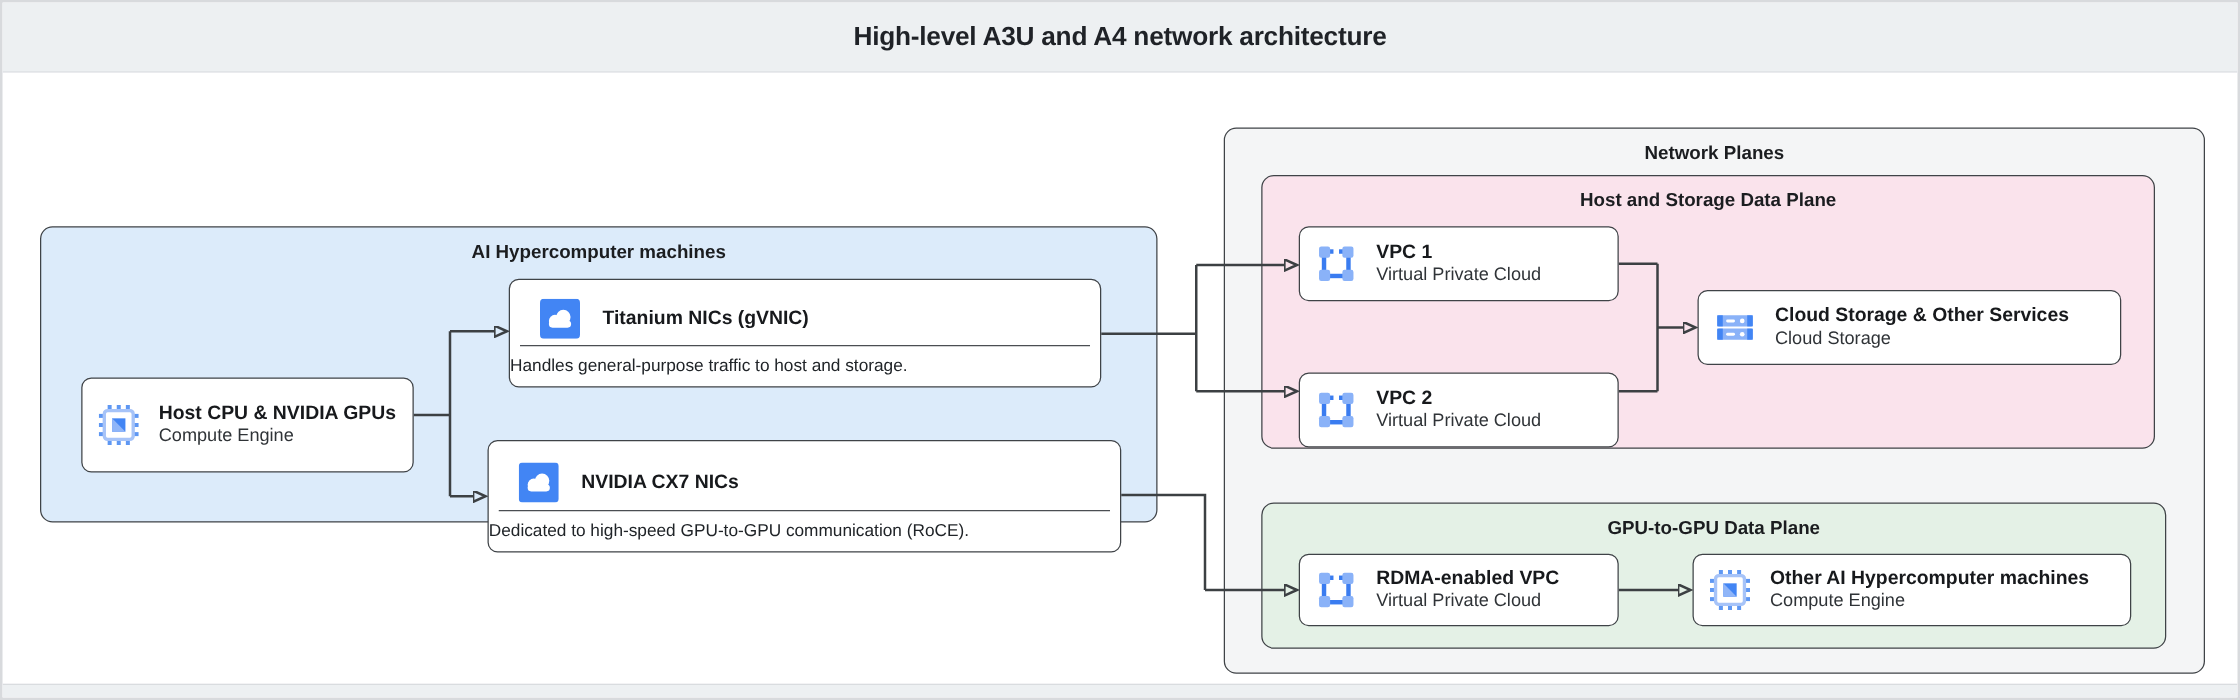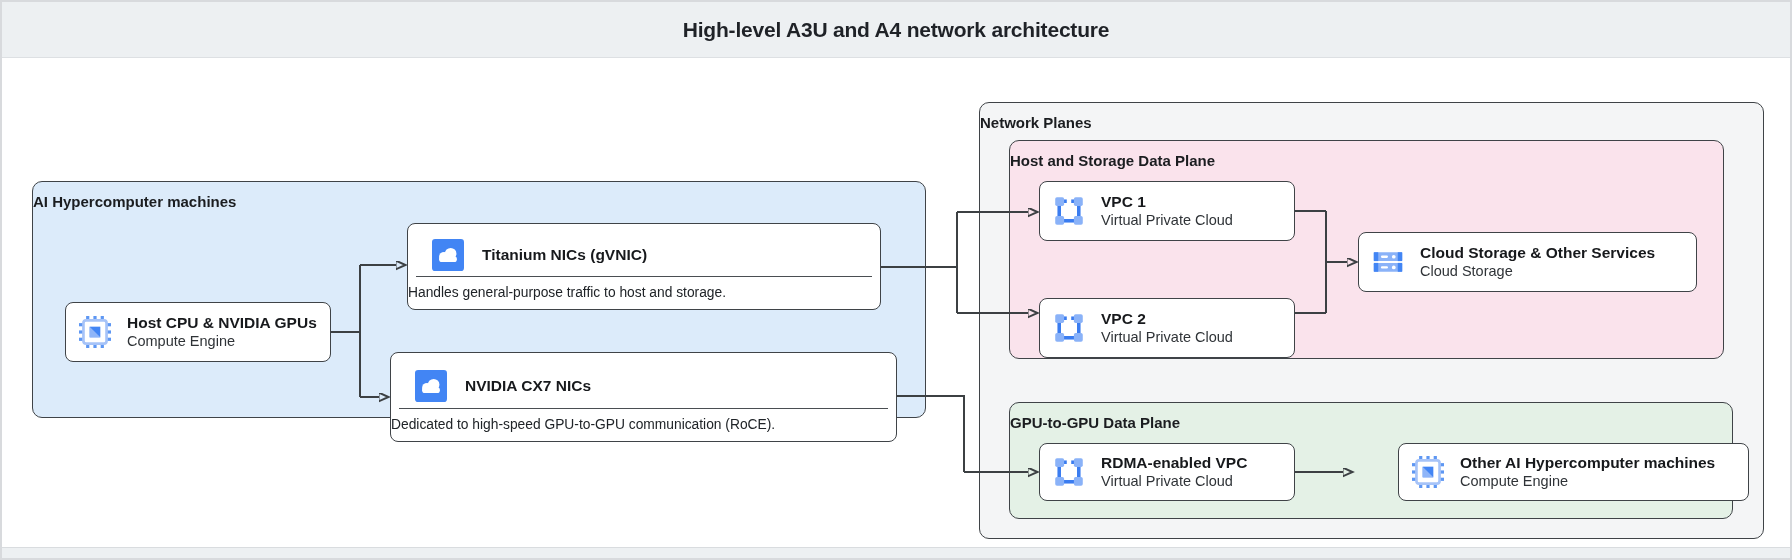--- a/index.html
+++ b/index.html
@@ -5,46 +5,46 @@
   html,body{margin:0;padding:0;background:#ffffff;}
   .page{position:relative;width:1792px;height:560px;box-sizing:border-box;
         border:2px solid #d8dadd;background:#ffffff;overflow:hidden;
         font-family:"Liberation Sans","DejaVu Sans",sans-serif;color:#1b1d20;}
   .header{position:absolute;left:0;right:0;top:0;height:55px;background:#edf0f2;
           border-bottom:1px solid #dde0e3;display:flex;align-items:center;justify-content:center;}
   .header h1{margin:0;font-size:21px;font-weight:700;color:#1f2227;letter-spacing:-0.2px;}
   .footer-strip{position:absolute;left:0;right:0;bottom:0;height:10px;background:#edf0f2;border-top:1px solid #d9dcdf;}
 
   .container{position:absolute;border:1.5px solid #3f4347;border-radius:10px;box-sizing:border-box;}
-  .clabel{text-align:left;font-weight:700;font-size:15px;padding-top:11px;color:#1b1d20;}
+  .clabel{text-align:center;font-weight:700;font-size:15px;padding-top:11px;color:#1b1d20;}
   #c-ai {left:30px;  top:179px; width:894px; height:237px; background:#dcebfa;}
   #c-np {left:977px; top:100px; width:785px; height:437px; background:#f4f5f6;}
   #c-hs {left:1007px;top:138px; width:715px; height:219px; background:#fae3ec;}
   #c-gpu{left:1007px;top:400px; width:724px; height:117px; background:#e4f1e6;}
 
   .node{position:absolute;background:#fff;border:1.5px solid #3f4347;border-radius:8px;
         box-sizing:border-box;display:flex;align-items:center;gap:16px;padding:0 13px;z-index:3;}
   .node .txt{display:flex;flex-direction:column;justify-content:center;}
   .ntitle{font-weight:700;font-size:15.5px;line-height:1.25;color:#17191c;white-space:nowrap;}
   .nsub{font-size:14.5px;line-height:1.3;color:#2f3337;white-space:nowrap;}
 
   .nic{position:absolute;background:#fff;border:1.5px solid #3f4347;border-radius:8px;
        box-sizing:border-box;z-index:3;}
   .nic-head{display:flex;align-items:center;gap:18px;padding:10px 13px 0 24px;height:42px;}
   .nic-div{border-top:1.5px solid #4a4e52;margin:0 8px;}
   .nic-desc{font-size:13.8px;color:#202428;line-height:31px;white-space:nowrap;}
 
-  #n-host {left:63px;  top:300px; width:266px; height:60px;}
+  #n-host {left:63px;  top:300px; width:266px; height:76px;}
   #n-tit  {left:405px; top:221px; width:474px; height:87px;}
   #n-cx7  {left:388px; top:350px; width:507px; height:90px;}
   #n-vpc1 {left:1037px;top:179px; width:256px; height:60px;}
   #n-vpc2 {left:1037px;top:296px; width:256px; height:60px;}
   #n-cs   {left:1356px;top:230px; width:339px; height:60px;}
   #n-rdma {left:1037px;top:441px; width:256px; height:58px;}
-  #n-other{left:1352px;top:441px; width:351px; height:58px;margin-left:44px;}
+  #n-other{left:1352px;top:441px; width:351px; height:58px;}
 
   .connectors{position:absolute;left:0;top:0;z-index:2;pointer-events:none;}
   .connectors path{stroke:#3c4043;stroke-width:2;fill:none;}
   .icon{flex:0 0 auto;}
 </style>
 </head>
 <body>
 
 <div class="page">
 

